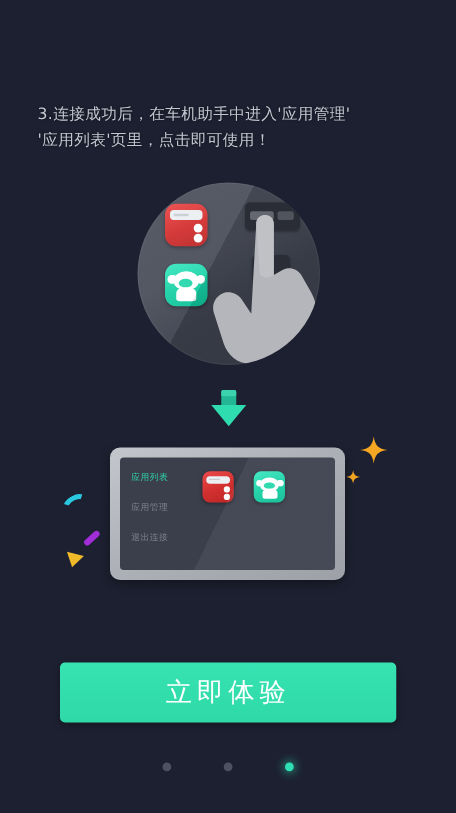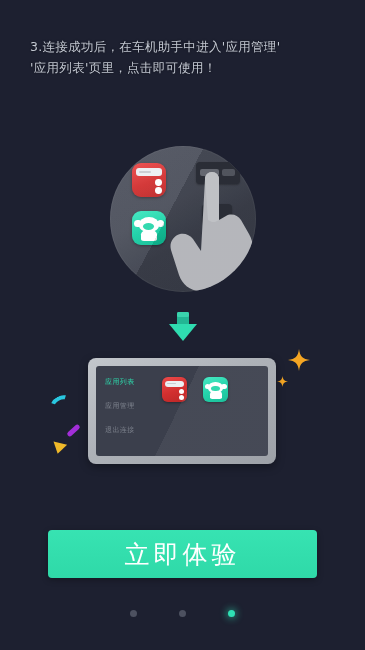--- a/index.html
+++ b/index.html
@@ -20,21 +20,21 @@
     position:absolute;
     top:36px; left:26px; right:26px;
     text-align:center;
     color:#c3c8d2;
     font-size:12.5px;
     line-height:21px;
     letter-spacing:0.3px;
     text-shadow:0 0 2px rgba(0,0,0,.6);
   }
   .instructions .ln { display:block; white-space:nowrap; }
-  .instructions .ln:nth-child(1){ text-align:left; padding-left:4px; }
+  .instructions .ln:nth-child(1){ text-align:left; padding-left:4px;margin-top:44px; }
   .instructions .ln:nth-child(2){ text-align:left; padding-left:4px; }
   .instructions .ln:nth-child(3){ text-align:center; padding-left:22px;font-style:italic; }
 
   
   .circle-illo {
     position:absolute;
     left:110px; top:146px;
     width:146px; height:146px;
     border-radius:50%;
     background:
@@ -201,21 +201,21 @@
 
   
   .cta{
     position:absolute;
     left:48px; top:530px;
     width:269px; height:48px;
     background:linear-gradient(180deg,#37e3b2 0%,#2fd9a8 100%);
     border:none;
     border-radius:4px;
     color:#ffffff;
-    font-size:25px;
+    font-size:21px;
     letter-spacing:4px;
     font-family:"DejaVu Sans","Liberation Sans",sans-serif;
     cursor:pointer;
     box-shadow:0 2px 6px rgba(0,0,0,.3);
   }
 
   
   .dots{
     position:absolute;
     left:0; right:0; top:610px;

